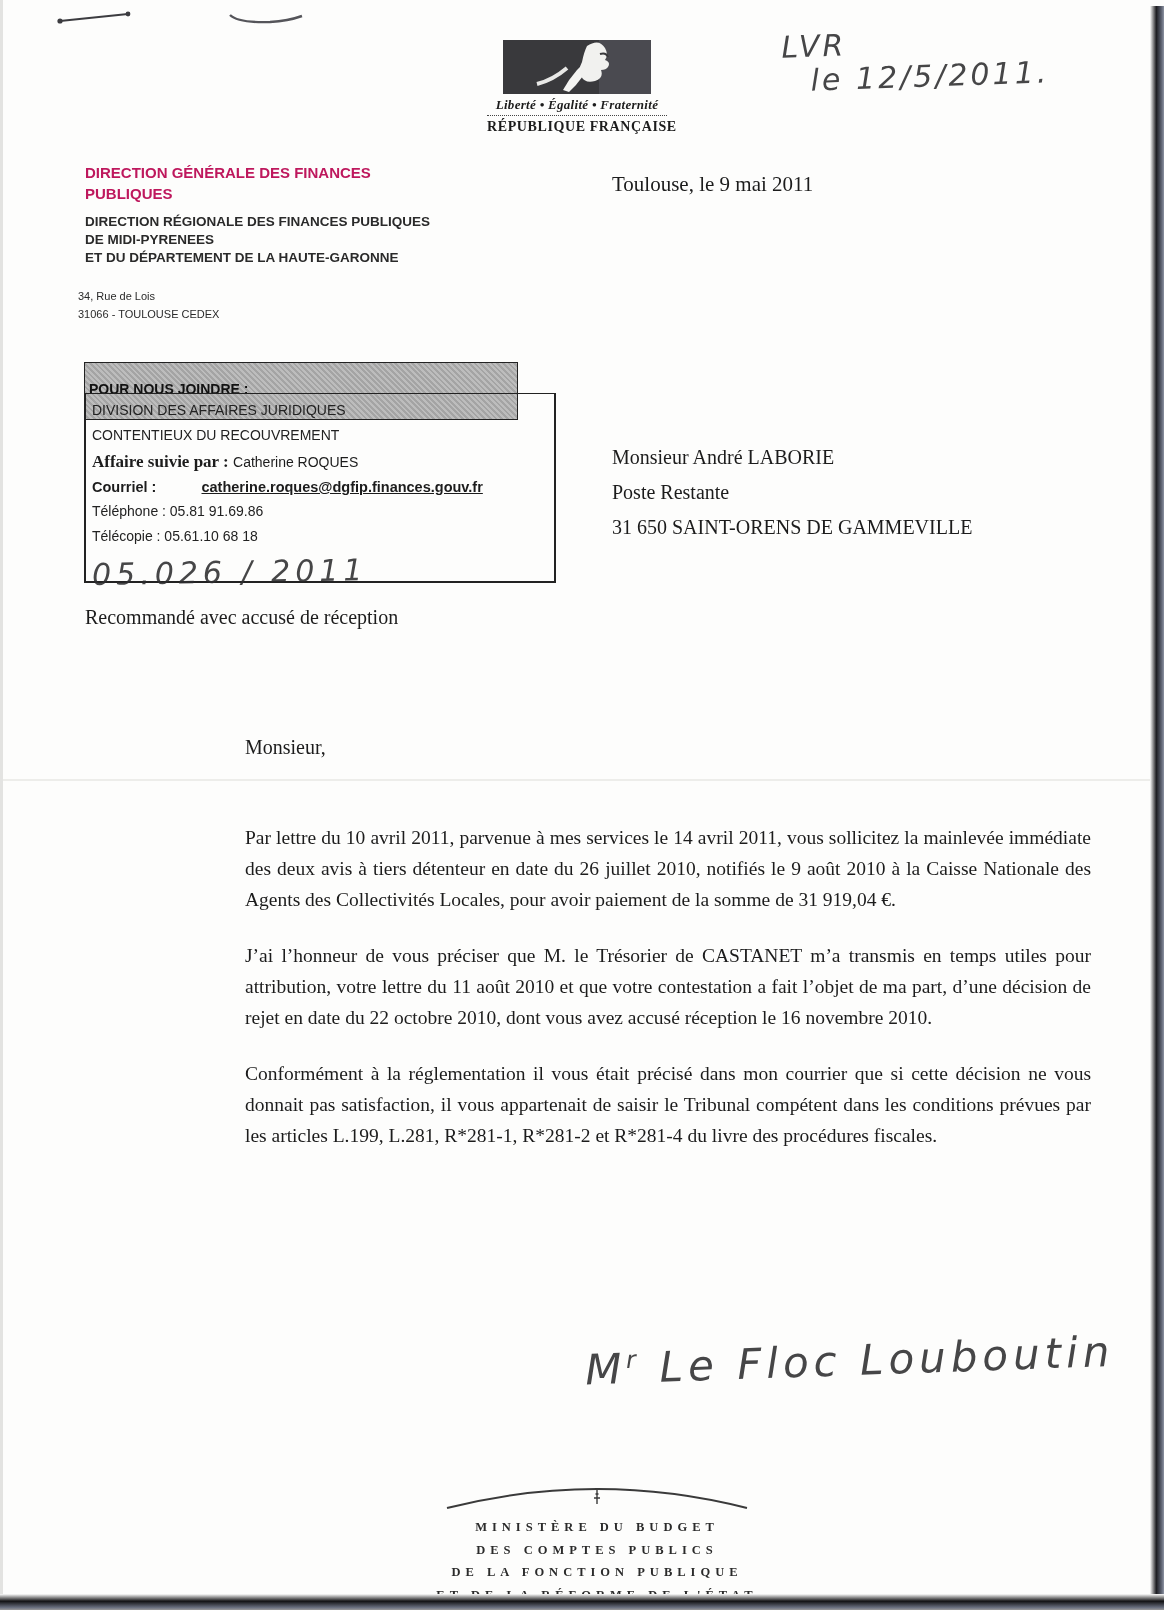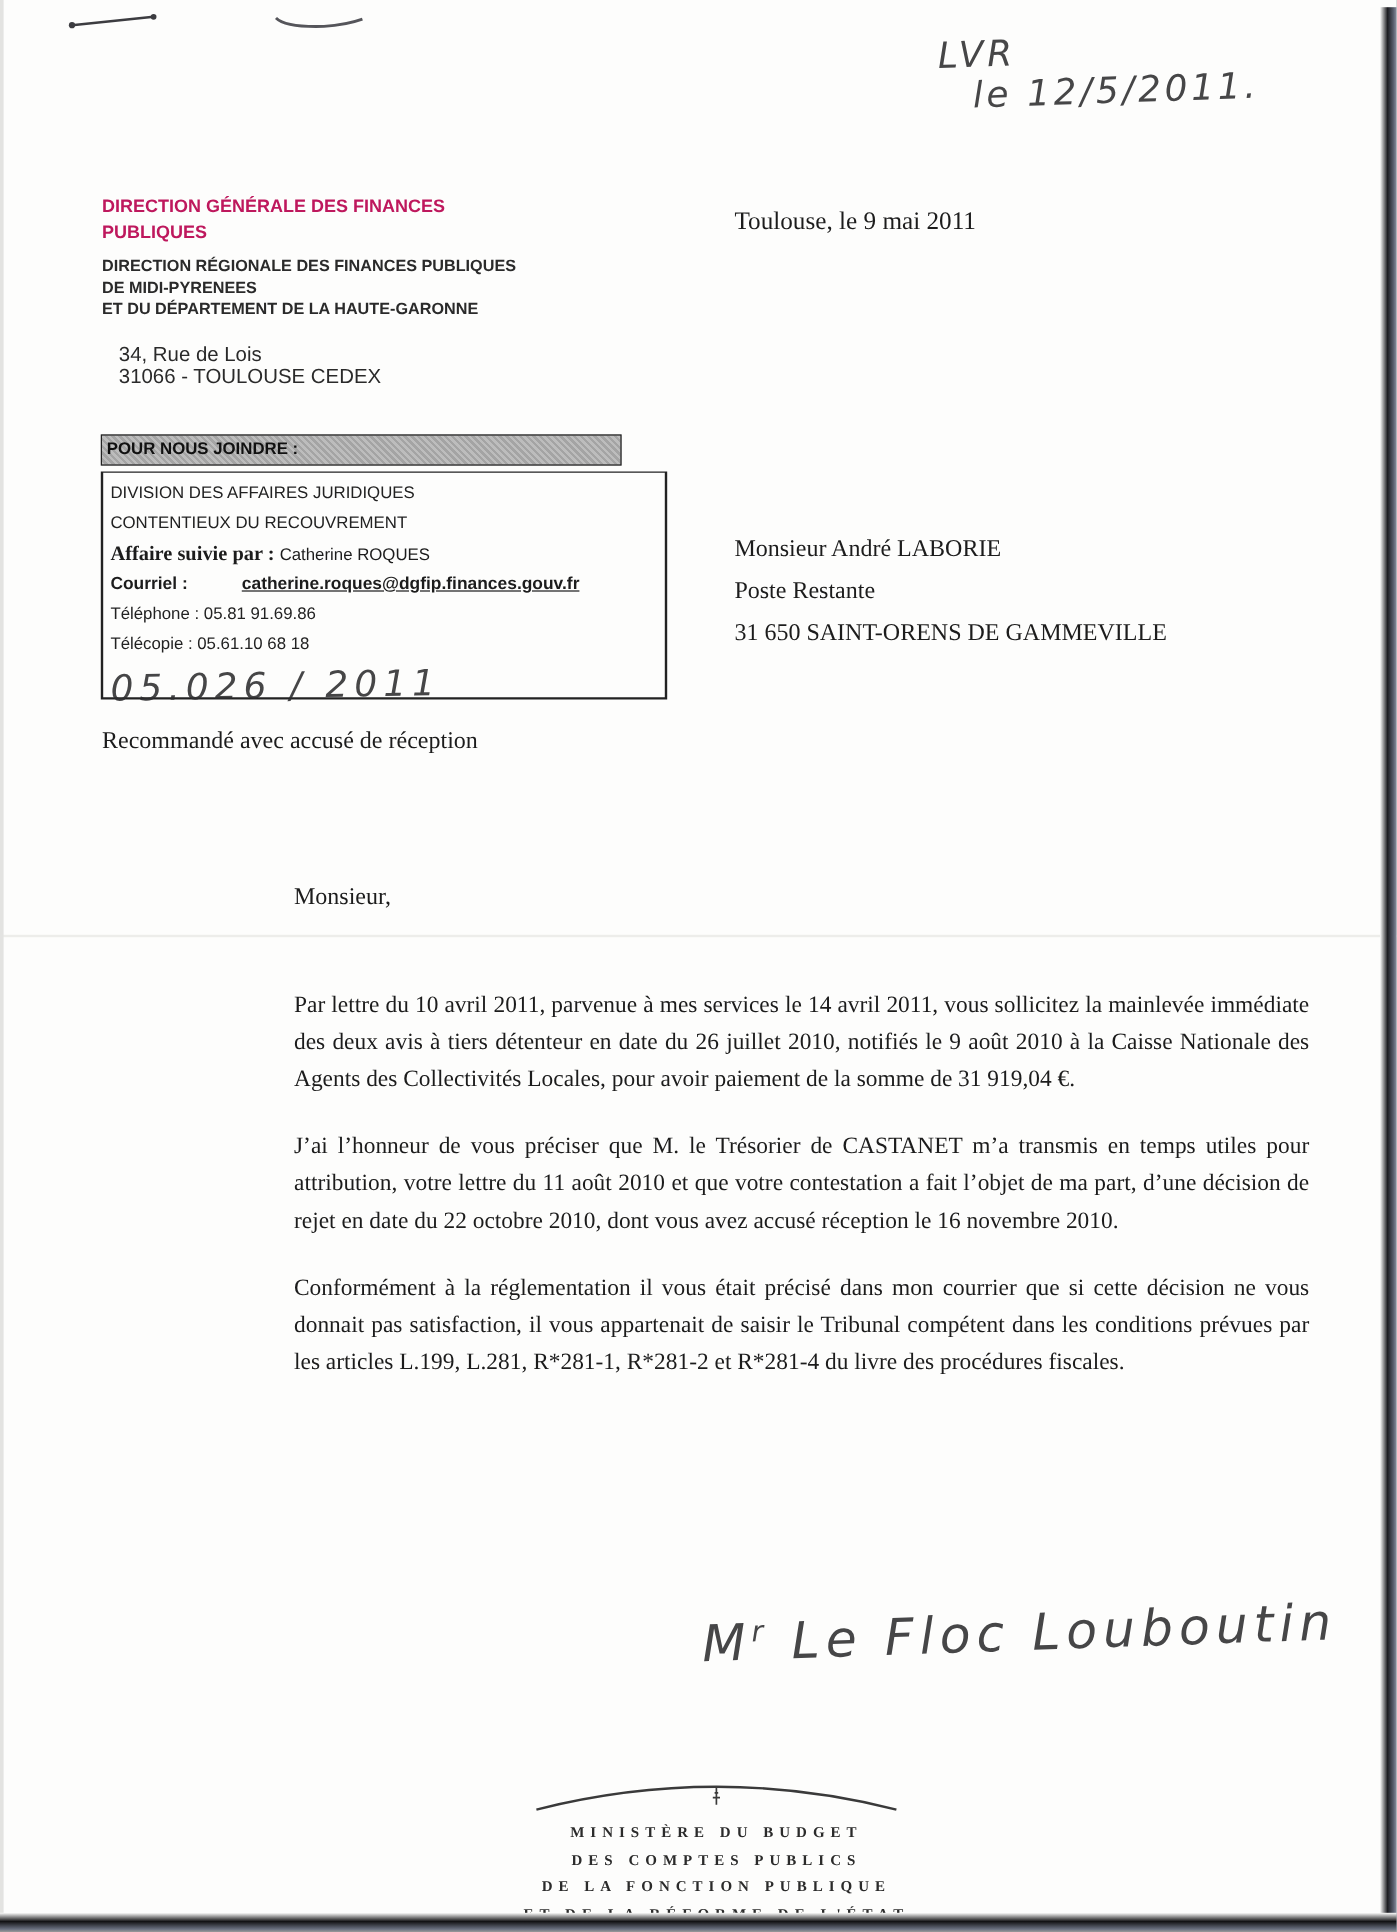--- a/index.html
+++ b/index.html
@@ -28,28 +28,28 @@
   .logo-republic{font-size:14px;font-weight:bold;letter-spacing:.6px;margin-top:3px;white-space:nowrap;}
 
   .hand{font-family:"DejaVu Sans", sans-serif;font-style:italic;color:#2d2d2f;
     letter-spacing:3px;opacity:.88;}
   .top-note{left:782px;top:26px;transform:rotate(-2deg);font-size:30px;line-height:34px;}
   .top-note .l2{margin-left:28px;}
 
   .sans{font-family:"Liberation Sans", sans-serif;}
   .sender1{left:85px;top:162px;width:345px;font-size:15px;font-weight:bold;line-height:21px;color:#be185d;}
   .sender2{left:85px;top:213px;width:420px;font-size:13.5px;font-weight:bold;line-height:18px;color:#2a2a2a;}
-  .sender3{left:99px;top:287px;width:300px;font-size:17px;line-height:18px;color:#2a2a2a;}
+  .sender3{left:78px;top:287px;width:300px;font-size:11px;line-height:18px;color:#2a2a2a;}
 
   .dateline{left:612px;top:172px;font-size:21px;}
 
   .joindre{left:84px;top:362px;width:424px;height:20px;
     background:#aeaeae;
     background-image:repeating-linear-gradient(45deg,rgba(255,255,255,.18) 0 2px,rgba(0,0,0,.06) 2px 4px);
-    border:1px solid #222;padding:2px 4px;
+    border:1px solid #222;padding:18px 4px;
     font-size:14px;font-weight:bold;color:#111;}
   .contact-box{left:84px;top:393px;width:472px;height:190px;border:2px solid #222;border-top-width:1px;
     padding:8px 6px 13px 6px;box-sizing:border-box;}
   .cb-line{font-size:14px;color:#222;margin-bottom:9px;}
   .cb-affaire{font-family:"Liberation Serif", serif;font-size:17px;font-weight:bold;margin-bottom:7px;}
   .cb-affaire .val{font-family:"Liberation Sans", sans-serif;font-size:14px;font-weight:normal;text-align:center;}
   .cb-mail{font-size:14.5px;font-weight:bold;margin-bottom:8px;}
   .cb-mail .val{text-decoration:underline;margin-left:41px;}
   .cb-ref{font-size:30px;letter-spacing:5px;margin-top:2px;transform:rotate(-1deg);}
 
@@ -75,20 +75,32 @@
 
 <div class="scan">
 
   <svg class="abs" style="left:40px;top:5px;" width="270" height="35" viewBox="0 0 270 35">
     <path d="M20,16 L88,9" stroke="#3c3c40" stroke-width="2.2" fill="none"></path>
     <circle cx="20" cy="16" r="2.6" fill="#3c3c40"></circle>
     <circle cx="88" cy="9" r="2.4" fill="#3c3c40"></circle>
     <path d="M190,10 q8,8 40,7 q18,-1 32,-6" stroke="#55555a" stroke-width="2.4" fill="none"></path>
   </svg>
 
+  <div class="abs logo-wrap">
+    <svg width="148" height="54" viewBox="0 0 148 54" style="margin:0 auto;">
+      <rect x="0" y="0" width="148" height="54" fill="#39393c"></rect>
+      <rect x="96" y="0" width="52" height="54" fill="#4a4a50"></rect>
+      <path d="M60,50 Q72,28 92,14 Q80,40 66,52 Z" fill="#f4f4f2"></path>
+      <path d="M84,6 q12,-8 18,2 q4,7 0,12 q6,2 3,7 q-2,3 -7,3 q3,8 -6,11 q-10,3 -14,-5 q-3,-7 1,-14 q2,-10 5,-16 Z" fill="#f1f1ef"></path>
+      <path d="M97,14 q6,-2 8,3" stroke="#39393c" stroke-width="2" fill="none"></path>
+      <path d="M34,44 q16,-4 30,-16" stroke="#e8e8e6" stroke-width="4" fill="none"></path>
+    </svg>
+    <div class="logo-motto">Liberté • Égalité • Fraternité</div>
+    <div class="logo-republic">RÉPUBLIQUE FRANÇAISE</div>
+  </div>
 
   <div class="abs hand top-note">
     <div>LVR</div>
     <div class="l2">le 12/5/2011.</div>
   </div>
 
   <div class="abs sans sender1">DIRECTION GÉNÉRALE DES FINANCES PUBLIQUES</div>
   <div class="abs sans sender2">
     <div>DIRECTION RÉGIONALE DES FINANCES PUBLIQUES</div>
     <div>DE MIDI-PYRENEES</div>

